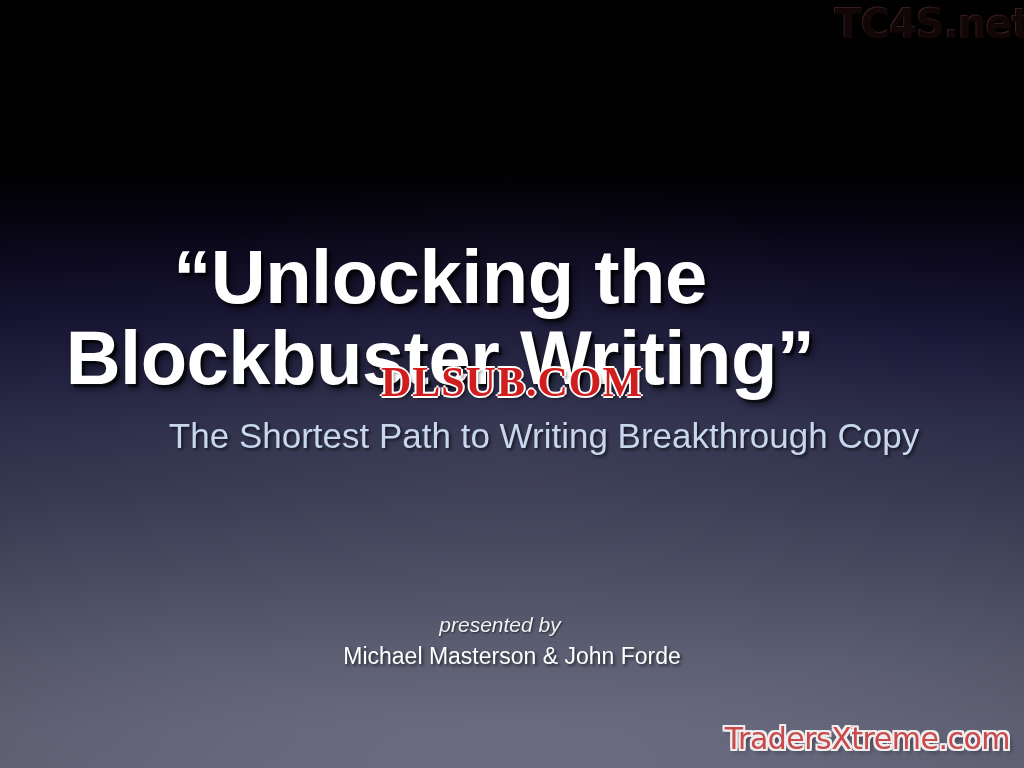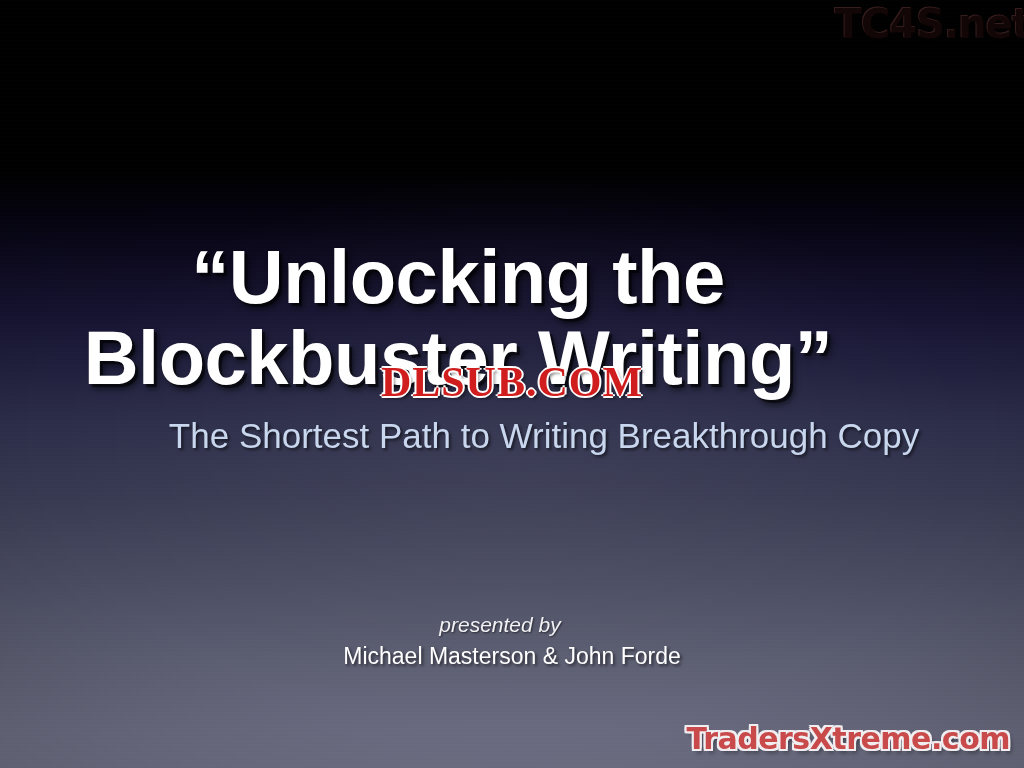--- a/index.html
+++ b/index.html
@@ -55,21 +55,21 @@
     pointer-events: none;
     background: radial-gradient(ellipse 78% 62% at 50% 58%,
                 rgba(255,255,255,0.05) 0%,
                 rgba(255,255,255,0.00) 58%,
                 rgba(0,0,0,0.16) 100%);
   }
 
   
   #title-block {
     position: absolute;
-    left: 18px;
+    left: 0;
     top: 236px;
     width: 880px;
     text-align: center;
   }
   .title-line {
     font-size: 76px;
     font-weight: bold;
     color: #ffffff;
     line-height: 1.07;
     letter-spacing: -0.5px;
@@ -162,21 +162,21 @@
        3px 3px 3px rgba(0,0,0,0.45);
     white-space: nowrap;
   }
 
   
   #wm-bottom {
     position: absolute;
     right: 14px;
     bottom: 12px;
     font-family: "DejaVu Sans", sans-serif;
-    font-weight: bold;
+    font-weight: normal;
     font-size: 30px;
     letter-spacing: -0.5px;
     color: #c94a4a;
     text-shadow:
        0 2px 0 #f0eef0,
        0 -2px 0 #f0eef0,
        2px 0 0 #f0eef0,
       -2px 0 0 #f0eef0,
        2px 2px 0 #f0eef0,
       -2px 2px 0 #f0eef0,

